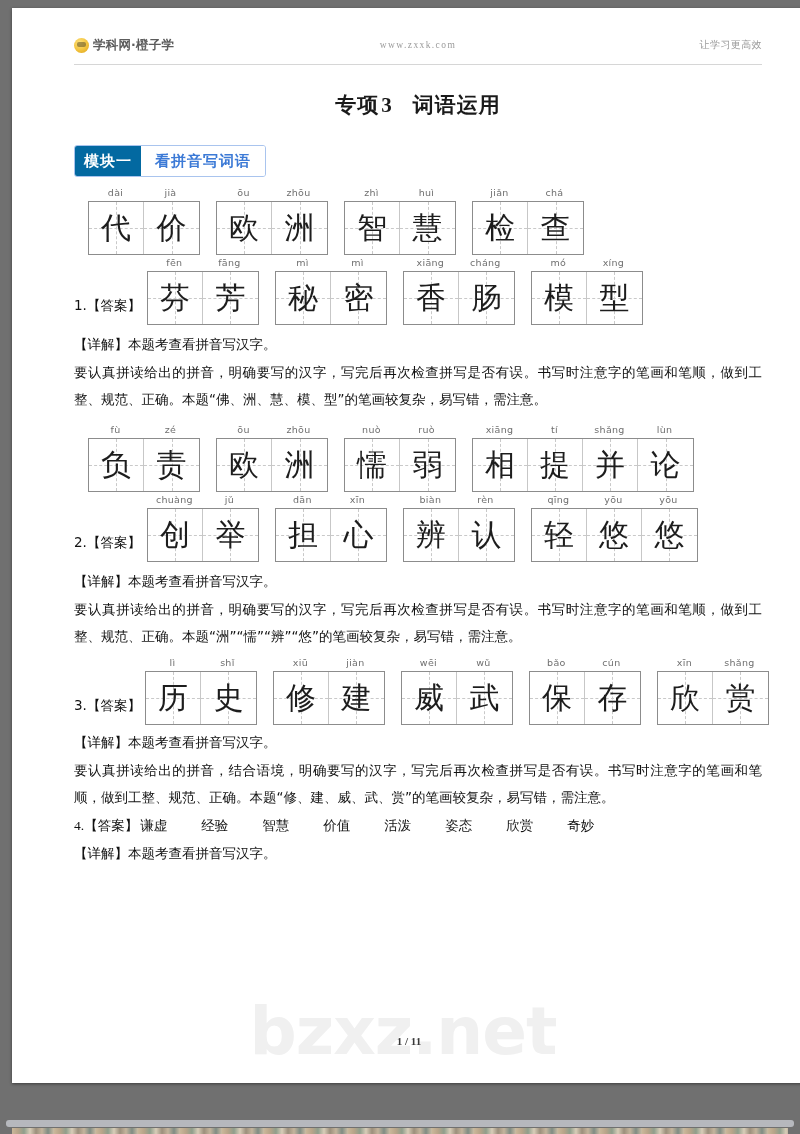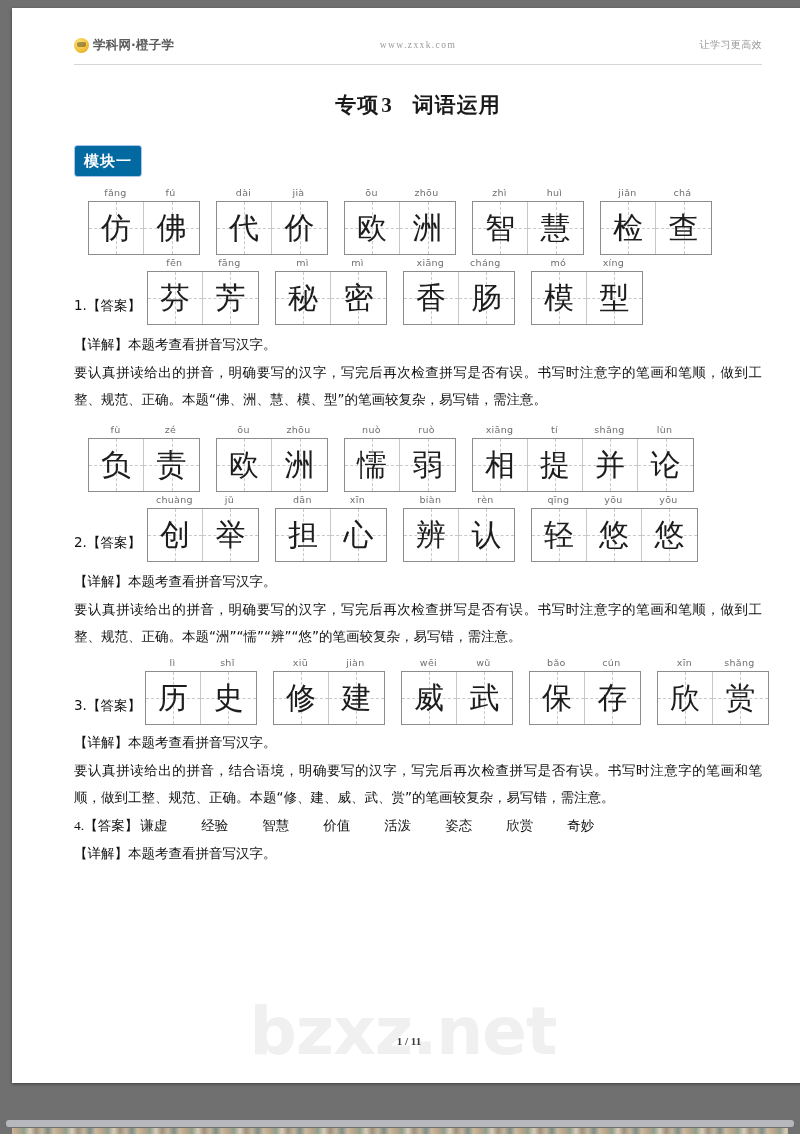--- a/index.html
+++ b/index.html
@@ -309,41 +309,28 @@
     </div>
 
     
     <div class="doc-title">
       <span>专项</span><span class="tnum">3</span><span class="gap"></span><span>词语运用</span>
     </div>
 
     
     <div class="module-bar">
       <div class="module-tag">模块一</div>
+      <div class="module-name">看拼音写词语</div>
     </div>
 
     
     <div class="content">
 
       <div style="height:10px"></div>
       <div class="grid-line indented" id="q1r1">
-          <div class="word-group">
-            <div class="pinyin-row">
-              <div class="pinyin">fǎng</div>
-              <div class="pinyin">fú</div>
-            </div>
-            <div class="cells">
-              <div class="cell">
-                <span class="hanzi">仿</span>
-              </div>
-              <div class="cell">
-                <span class="hanzi">佛</span>
-              </div>
-            </div>
-          </div>
           <div class="word-group">
             <div class="pinyin-row">
               <div class="pinyin">dài</div>
               <div class="pinyin">jià</div>
             </div>
             <div class="cells">
               <div class="cell">
                 <span class="hanzi">代</span>
               </div>
               <div class="cell">

